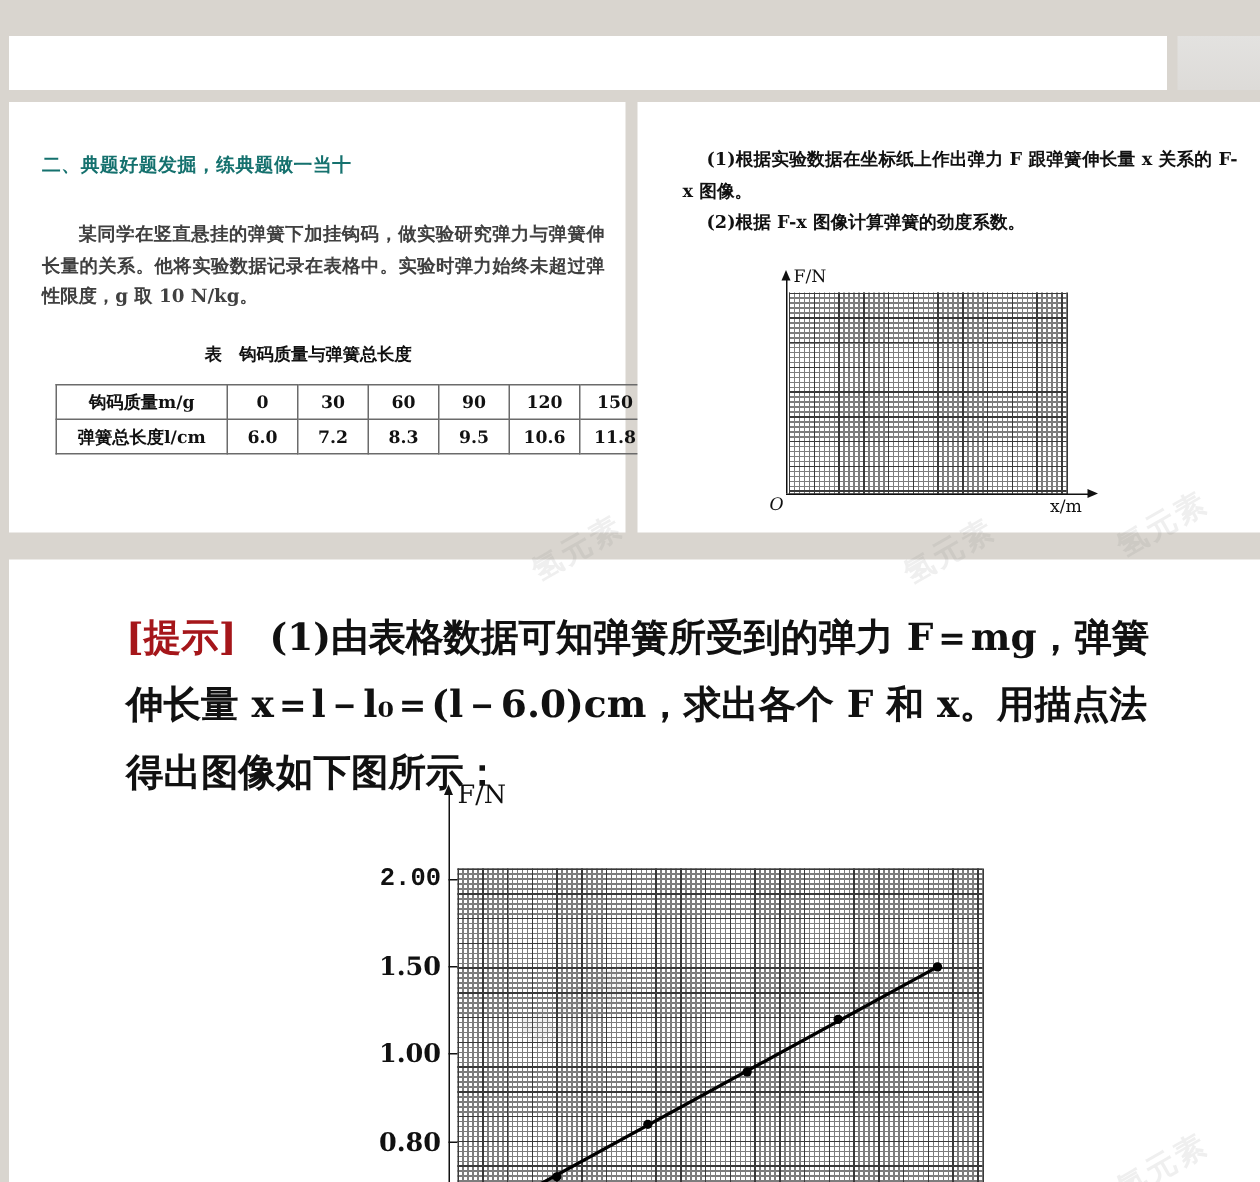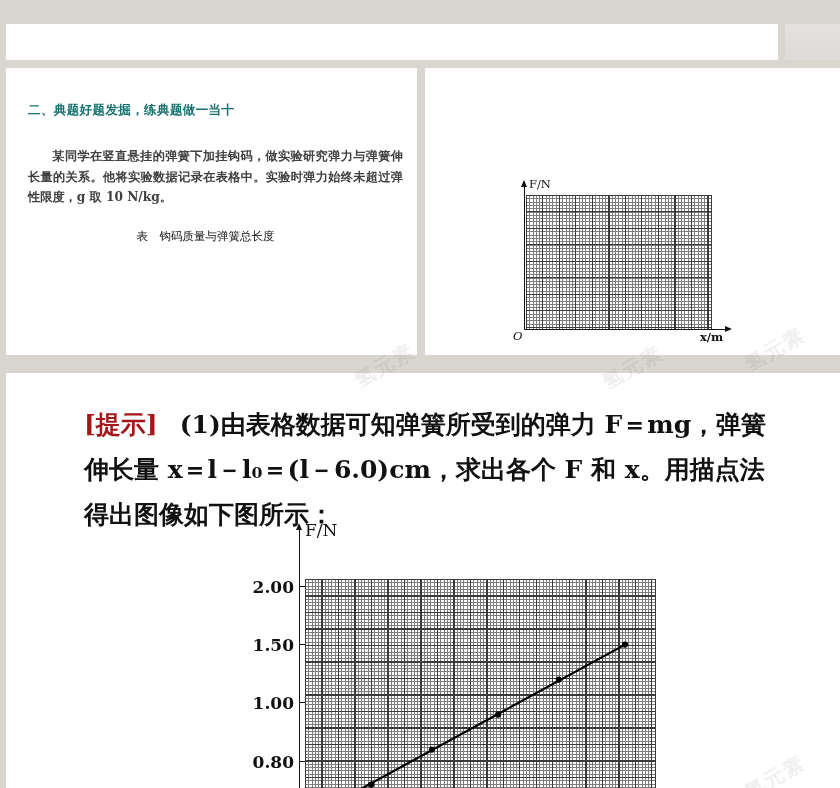--- a/index.html
+++ b/index.html
@@ -40,21 +40,21 @@
   }
   .body-text{
     position:absolute;left:28px;top:122px;width:375px;
     font-size:12.2px;line-height:20.5px;color:#404040;
     font-weight:bold;text-align:justify;
   }
   .body-text .indent{display:inline-block;width:24px;}
 
   .table-caption{
     position:absolute;left:0;top:205px;width:411px;text-align:center;
-    font-size:11.5px;font-weight:normal;color:#111;
+    font-size:11.5px;font-weight:bold;color:#111;
   }
   table.data{
     position:absolute;left:37px;top:232px;border-collapse:collapse;
     font-size:11.5px;font-weight:bold;color:#111;
   }
   table.data td{
     border:1px solid #6b6b6b;text-align:center;height:22px;padding:0 4px;
   }
   table.data td.rowhead{width:105px;text-align:center;font-size:11.5px;}
   table.data td.val{width:38px;}
@@ -136,52 +136,72 @@
   <div class="heading">二、典题好题发掘，练典题做一当十</div>
 
   <div class="source">[选自人教版教材 P59 第 6 题]</div>
 
   <div class="body-text"><span class="indent"></span><span>某同学在竖直悬挂的弹簧下加挂钩码，做实验研究弹力与弹簧伸长量的关系。他将实验数据记录在表格中。实验时弹力始终未超过弹性限度，g 取 10 N/kg。</span></div>
 
   <div class="table-caption">表　钩码质量与弹簧总长度</div>
 
   <table class="data">
     <tbody>
+        <tr>
+      <td class="rowhead">钩码质量m/g</td>
+      <td class="val">0</td>
+      <td class="val">30</td>
+      <td class="val">60</td>
+      <td class="val">90</td>
+      <td class="val">120</td>
+      <td class="val">150</td>
+    </tr>
+    <tr>
+      <td class="rowhead">弹簧总长度l/cm</td>
+      <td class="val">6.0</td>
+      <td class="val">7.2</td>
+      <td class="val">8.3</td>
+      <td class="val">9.5</td>
+      <td class="val">10.6</td>
+      <td class="val">11.8</td>
+    </tr>
   </tbody>
     </table>
 
   <div class="panel" id="panel-right"></div>
 
   <div class="rtext">
+    <p><span class="ind"></span><span>(1)根据实验数据在坐标纸上作出弹力 F 跟弹簧伸长量 x 关系的 F-x 图像。</span></p>
+    <p><span class="ind"></span><span>(2)根据 F-x 图像计算弹簧的劲度系数。</span></p>
   </div>
 
   <div class="graph">
     <div class="axis-v" style="left:524px;top:162px;height:143px;"></div>
     <div class="arrow-up" style="left:521px;top:156px;"></div>
     <div class="axlabel f" style="left:529px;top:153px;">F/N</div>
     <div class="gridbox" style="left:526px;top:171px;width:185px;height:134px;"></div>
     <div class="axis-h" style="left:524px;top:305px;width:202px;"></div>
     <div class="arrow-right" style="left:725px;top:302px;"></div>
-    <div class="axlabel" style="left:700px;top:306px;font-weight:bold;">x/m</div>
+    <div class="axlabel" style="left:700px;top:306px;">x/m</div>
     <div class="origin" style="left:513px;top:305px;">O</div>
   </div>
 
   <div id="panel-bottom"></div>
 
   <div class="hint-block"><span class="hint-tag">[提示]</span><span class="gap"></span><span>(1)由表格数据可知弹簧所受到的弹力 F＝mg，弹簧伸长量 x＝l－l₀＝(l－6.0)cm，求出各个 F 和 x。用描点法得出图像如下图所示：</span></div>
 
   <div class="graph" id="bottom-graph">
 
     <div class="axis-v" style="left:299px;top:506px;height:282px;"></div>
     <div class="arrow-up" style="left:296px;top:499px;"></div>
     <div class="axlabel f" style="left:305px;top:496px;font-size:17px;">F/N</div>
 
     <div class="gridbox" style="left:305px;top:555px;width:350px;height:233px;"></div>
 
-    <div class="ytick" style="left:232px;top:553px;">2.00</div>
+    <div class="ytick" style="left:232px;top:553px;font-family:Liberation Mono, monospace;">2.00</div>
     <div class="tickmark" style="left:299px;top:562px;"></div>
 
     <div class="ytick" style="left:232px;top:611px;">1.50</div>
     <div class="tickmark" style="left:299px;top:620px;"></div>
 
     <div class="ytick" style="left:232px;top:669px;">1.00</div>
     <div class="tickmark" style="left:299px;top:678px;"></div>
 
     <div class="ytick" style="left:232px;top:728px;">0.80</div>
     <div class="tickmark" style="left:299px;top:737px;"></div>

